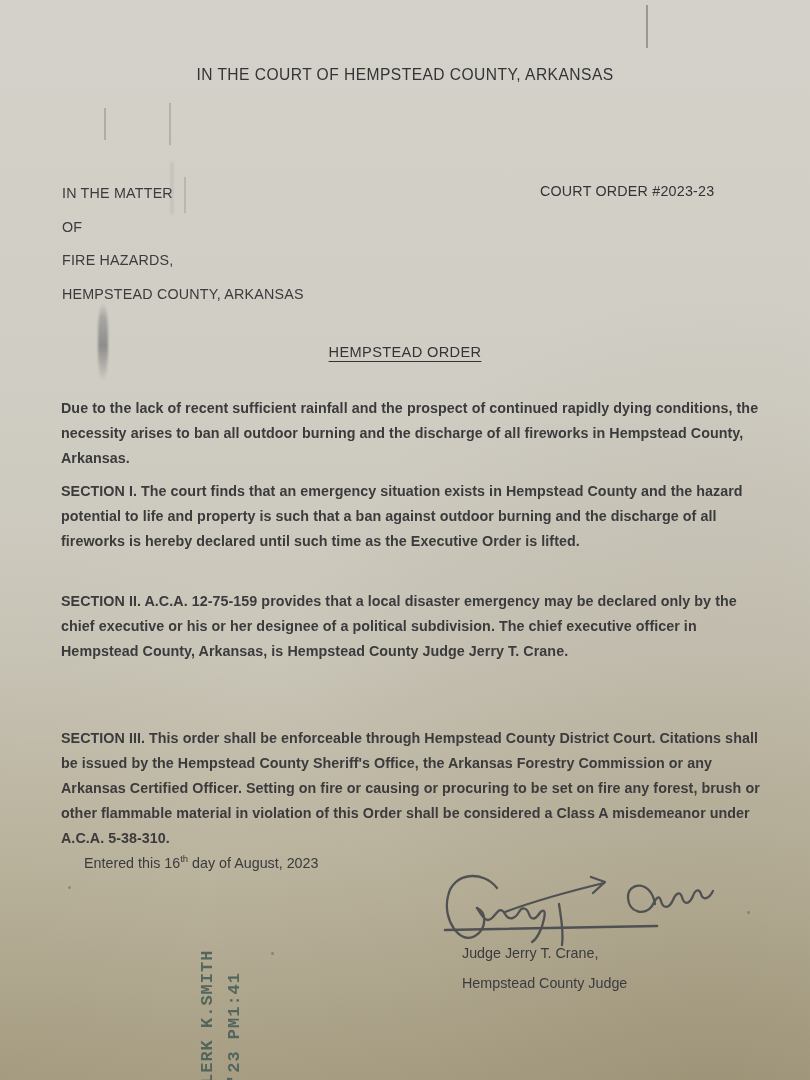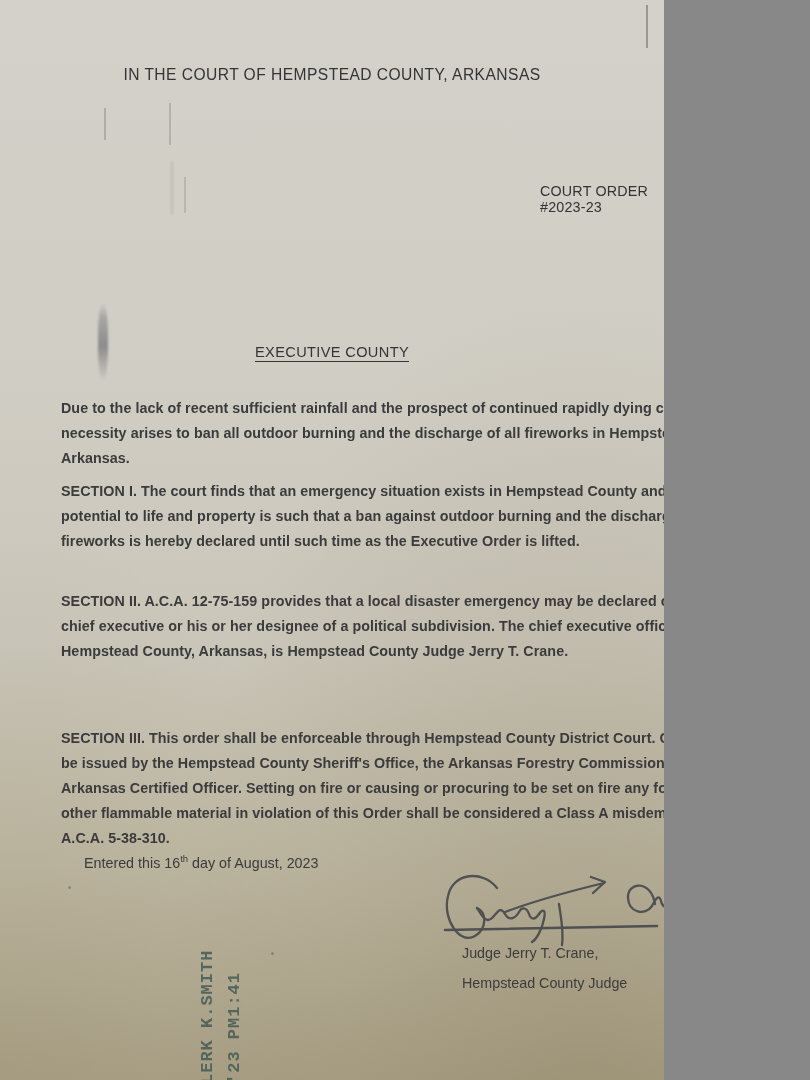--- a/index.html
+++ b/index.html
@@ -1,18 +1,18 @@
 <!DOCTYPE html>
 <html><head>
 <meta charset="utf-8">
 <style>
   html,body{margin:0;padding:0;background:#888;}
   .page{
     position:relative;
-    width:664px;height:1080px;
+    width:810px;height:1080px;
     overflow:hidden;
     font-family:"Liberation Sans", sans-serif;
     color:#3b3b3d;
     background:
       radial-gradient(ellipse at 88% 102%, rgba(125,114,82,0.28), rgba(125,114,82,0) 52%),
       radial-gradient(ellipse at 0% 104%, rgba(140,130,100,0.20), rgba(140,130,100,0) 38%),
       linear-gradient(180deg,#d3d1c9 0%, #d0cdc4 35%, #cac6b9 60%, #bdb6a0 82%, #aaa187 100%);
   }
   .title{
     position:absolute;top:66px;left:0;width:100%;
@@ -56,26 +56,32 @@
   .speck.s2{left:68px;top:886px;}
   .speck.s3{left:747px;top:911px;}
 </style>
 </head>
 <body>
 
 <div class="page">
 
   <div class="title">IN THE COURT OF HEMPSTEAD COUNTY, ARKANSAS</div>
 
+  <div class="matter">
+    <div>IN THE MATTER</div>
+    <div>OF</div>
+    <div>FIRE HAZARDS,</div>
+    <div>HEMPSTEAD COUNTY, ARKANSAS</div>
+  </div>
 
   <div class="court-order">
     <span>COURT ORDER </span><span class="order-num">#2023-23</span>
   </div>
 
-  <div class="exec-heading">EXECUTIVE COUNTY</div>
+  <div class="exec-heading">HEMPSTEAD ORDER</div>
 
   <div class="para p1">Due to the lack of recent sufficient rainfall and the prospect of continued rapidly dying conditions, the necessity arises to ban all outdoor burning and the discharge of all fireworks in Hempstead County, Arkansas.</div>
   <div class="para p2">SECTION I.  The court finds that an emergency situation exists in Hempstead County and the hazard potential to life and property is such that a ban against outdoor burning and the discharge of all fireworks is hereby declared until such time as the Executive Order is lifted.</div>
   <div class="para p3">SECTION II. A.C.A. 12-75-159 provides that a local disaster emergency may be declared only by the chief executive or his or her designee of a political subdivision.  The chief executive officer in Hempstead County, Arkansas, is Hempstead County Judge Jerry T. Crane.</div>
   <div class="para p4">SECTION III. This order shall be enforceable through Hempstead County District Court. Citations shall be issued by the Hempstead County Sheriff's Office, the Arkansas Forestry Commission or any Arkansas Certified Officer. Setting on fire or causing or procuring to be set on fire any forest, brush or other flammable material in violation of this Order shall be considered a Class A misdemeanor under A.C.A. 5-38-310.</div>
 
   <div class="entered">
     <span>Entered this 16</span><sup>th</sup><span> day of August, 2023</span>
   </div>
 

